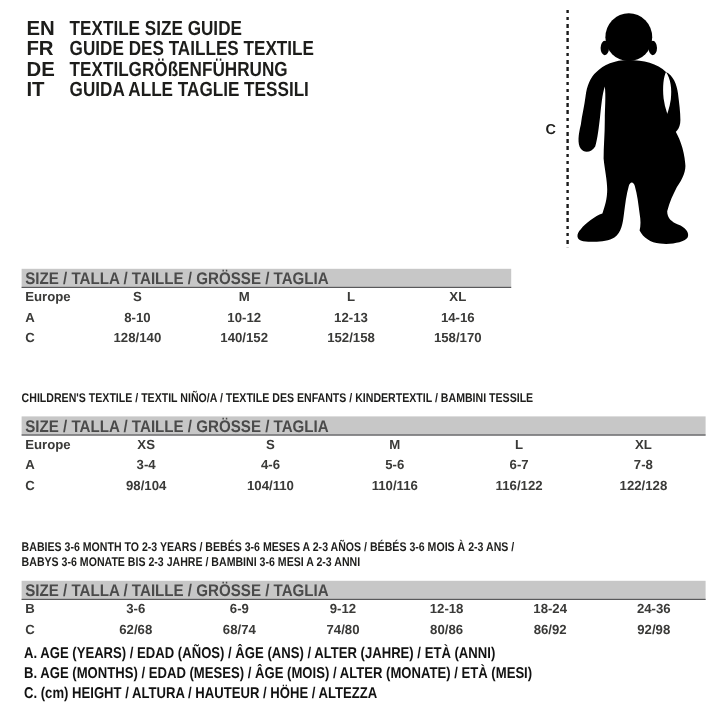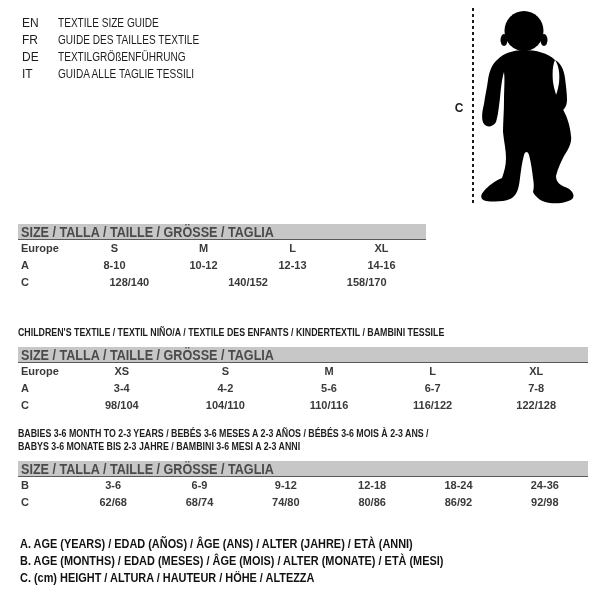--- a/index.html
+++ b/index.html
@@ -12,37 +12,37 @@
     overflow:hidden;
   }
   .condensed {
     display:inline-block;
     transform:scaleX(0.84);
     transform-origin:0 50%;
     white-space:nowrap;
   }
   
   .langs { position:absolute; left:22px; top:15px; }
-  .lang-row { height:17px; line-height:17px; font-weight:normal; font-size:12px; }
+  .lang-row { height:17px; line-height:17px; font-weight:bold; font-size:17px; }
   .lang-code { display:inline-block; width:36px; }
   
   .measure-line {
     position:absolute; left:472px; top:8px; width:2px; height:198px;
     background:repeating-linear-gradient(to bottom, #1a1a1a 0 3px, transparent 3px 6px);
   }
   .measure-label {
     position:absolute; left:452px; top:101px; width:14px;
     font-weight:bold; font-size:12px; text-align:center;
   }
   .baby { position:absolute; left:478px; top:6px; }
   
   .tbl { position:absolute; }
   .tbl-junior   { left:18px; top:216px; width:408px; }
   .tbl-children { left:18px; top:326px; width:570px; }
-  .tbl-babies   { left:18px; top:427px; width:570px; }
+  .tbl-babies   { left:18px; top:450px; width:570px; }
   .tbl-title { line-height:13px; font-size:10.5px; font-weight:bold; color:#1d1d1b; }
   .tbl-title-spacer { height:8px; }
   .tbl-bar {
     height:16px; line-height:17px; background:#c7c7c7;
     border-bottom:1px solid #59595b; padding-left:3px;
     font-size:14px; font-weight:bold; color:#4a4a4a;
   }
   .tbl-bar .condensed { transform:scaleX(0.9); }
   .row { display:flex; height:17px; line-height:17px; font-size:11px; font-weight:bold; color:#3a3a38; }
   .row:nth-of-type(2) { background:#f1f1f1; }
@@ -111,40 +111,41 @@
     <span class="cell lbl">A</span>
     <span class="cell">8-10</span>
     <span class="cell">10-12</span>
     <span class="cell">12-13</span>
     <span class="cell">14-16</span>
   </div>
   <div class="row">
     <span class="cell lbl">C</span>
     <span class="cell">128/140</span>
     <span class="cell">140/152</span>
+    <span class="cell">152/158</span>
     <span class="cell">158/170</span>
   </div>
 </div>
 
 <div class="tbl tbl-children">
   <div class="tbl-title"><span class="condensed">CHILDREN'S TEXTILE / TEXTIL NIÑO/A / TEXTILE DES ENFANTS / KINDERTEXTIL / BAMBINI TESSILE</span></div>
   <div class="tbl-title-spacer"></div>
   <div class="tbl-bar"><span class="condensed">SIZE / TALLA / TAILLE / GRÖSSE / TAGLIA</span></div>
   <div class="row">
     <span class="cell lbl">Europe</span>
     <span class="cell">XS</span>
     <span class="cell">S</span>
     <span class="cell">M</span>
     <span class="cell">L</span>
     <span class="cell">XL</span>
   </div>
   <div class="row">
     <span class="cell lbl">A</span>
     <span class="cell">3-4</span>
-    <span class="cell">4-2</span>
+    <span class="cell">4-6</span>
     <span class="cell">5-6</span>
     <span class="cell">6-7</span>
     <span class="cell">7-8</span>
   </div>
   <div class="row">
     <span class="cell lbl">C</span>
     <span class="cell">98/104</span>
     <span class="cell">104/110</span>
     <span class="cell">110/116</span>
     <span class="cell">116/122</span>

